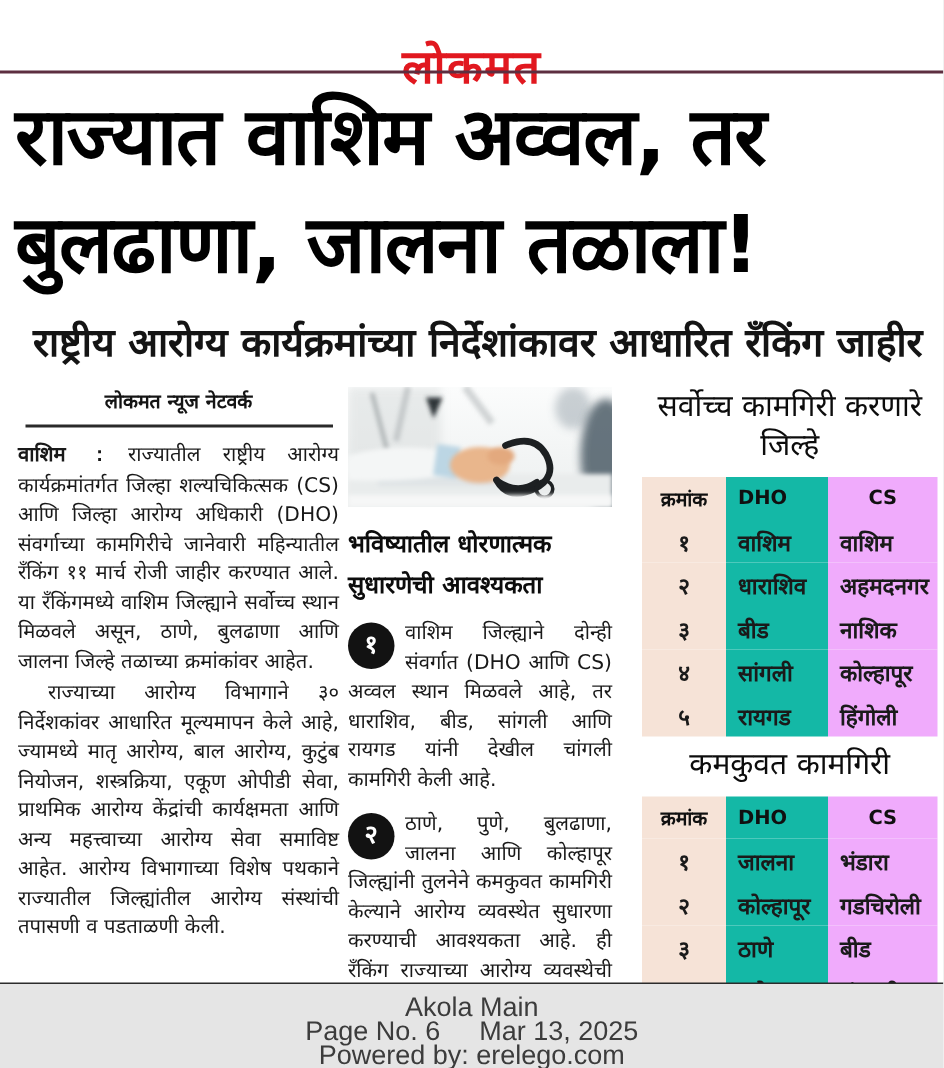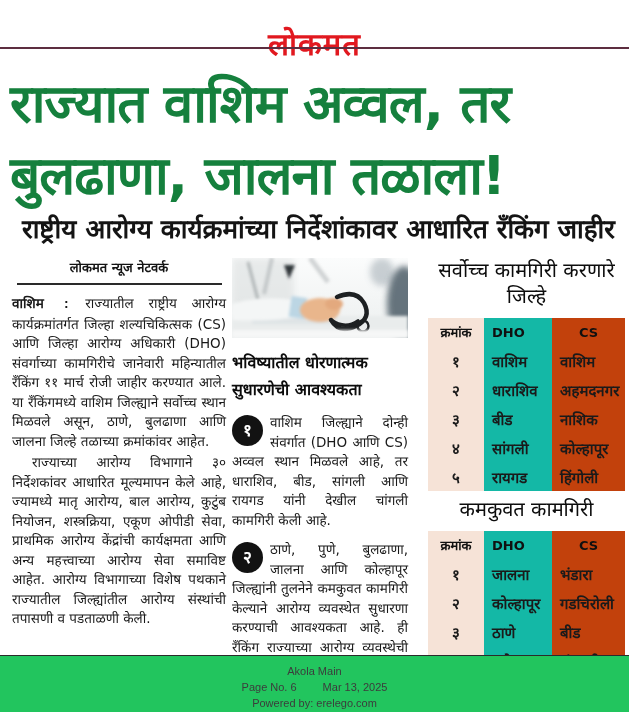--- a/index.html
+++ b/index.html
@@ -9,21 +9,21 @@
     background:#ffffff; overflow:hidden;
     font-family:"DejaVu Sans","Liberation Sans",sans-serif;
     color:#111;
   }
   
   .masthead { position:absolute; top:6px; left:0; width:629px; text-align:center;margin-top:16px; }
   .logo { display:inline-block; font-size:31px; font-weight:bold; color:#e1181f; letter-spacing:1px; }
   .masthead-rule { position:absolute; top:47px; left:0; width:629px; height:2px; background:#5d2e40; }
 
   
-  .headline { position:absolute; top:68px; left:10px; width:614px; font-weight:800; color:#15803d; }
+  .headline { position:absolute; top:56px; left:10px; width:614px; font-weight:800; color:#000000; }
   .headline span { display:block; font-size:53px; line-height:72px; letter-spacing:-1px; white-space:nowrap; }
 
   
   .subheadline { position:absolute; top:212px; left:22px; width:600px; font-size:26px; line-height:34px; font-weight:700; color:#141414; white-space:nowrap; }
 
   
   .content { position:absolute; top:255px; left:0; width:629px; height:398px; }
   .col-left  { position:absolute; left:12px;  top:0; width:214px; }
   .col-mid   { position:absolute; left:232px; top:0; width:176px; }
   .col-right { position:absolute; left:428px; top:0; width:197px; }
@@ -49,29 +49,29 @@
   .table-title { text-align:center; font-size:20px; line-height:26px; font-weight:400; color:#0c0c0c; margin:2px 0 9px; }
   .table-title.second { margin-top:5px; }
   table.rank { border-collapse:collapse; width:197px; table-layout:fixed; }
   table.rank col.c1 { width:56px; }
   table.rank col.c2 { width:68px; }
   table.rank col.c3 { width:73px; }
   table.rank th { font-size:13px; font-weight:bold; color:#101010; padding:5px 3px;margin-left:24px; }
   table.rank td { font-size:15px; font-weight:700; color:#1a1a1a; padding:4.5px 3px; }
   table.rank th:nth-child(1), table.rank td:nth-child(1) { background:#f6e3d7; text-align:center; }
   table.rank th:nth-child(2), table.rank td:nth-child(2) { background:#14b8a6; text-align:left; padding-left:8px; }
-  table.rank th:nth-child(3), table.rank td:nth-child(3) { background:#c2410c; text-align:left; padding-left:8px; }
+  table.rank th:nth-child(3), table.rank td:nth-child(3) { background:#f0abfc; text-align:left; padding-left:8px; }
   table.rank th:nth-child(3) { text-align:center; padding-left:3px; }
 
   
   .footer-rule { position:absolute; top:655px; left:0; width:629px; height:1px; background:#2b2b2b; z-index:5; }
   .footer {
-    position:absolute; top:656px; left:0; width:629px; height:56px; background:#22c55e; z-index:4;
+    position:absolute; top:656px; left:0; width:629px; height:56px; background:#e5e5e5; z-index:4;
     text-align:center; font-family:"Liberation Sans","DejaVu Sans",sans-serif;
-    color:#3c3c3c; font-size:11px; line-height:16px; padding-top:7px;
+    color:#3c3c3c; font-size:18px; line-height:16px; padding-top:7px;
   }
   .footer .row2 .gap { display:inline-block; width:26px; }
 </style>
 </head>
 <body>
 
 <div class="page">
 
   <div class="masthead">
     <span class="logo">लोकमत</span>

